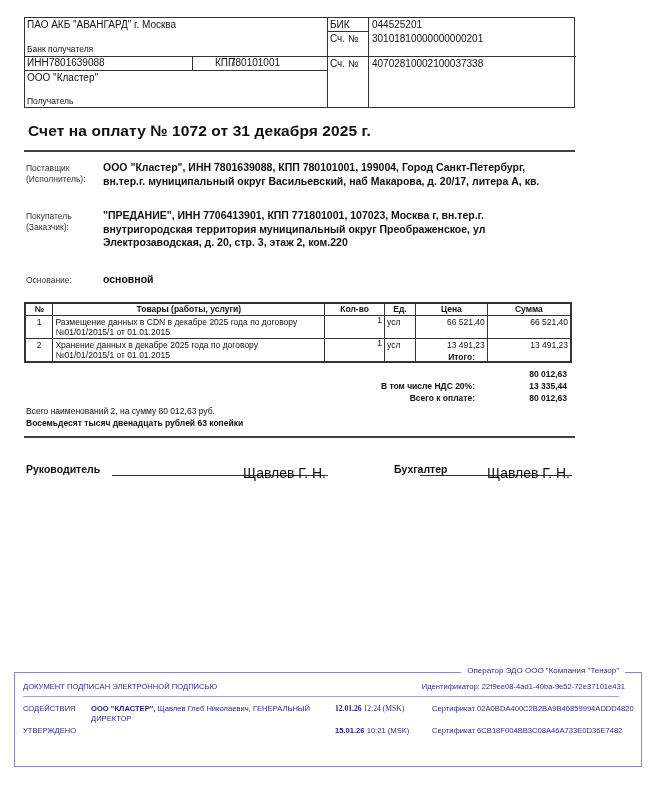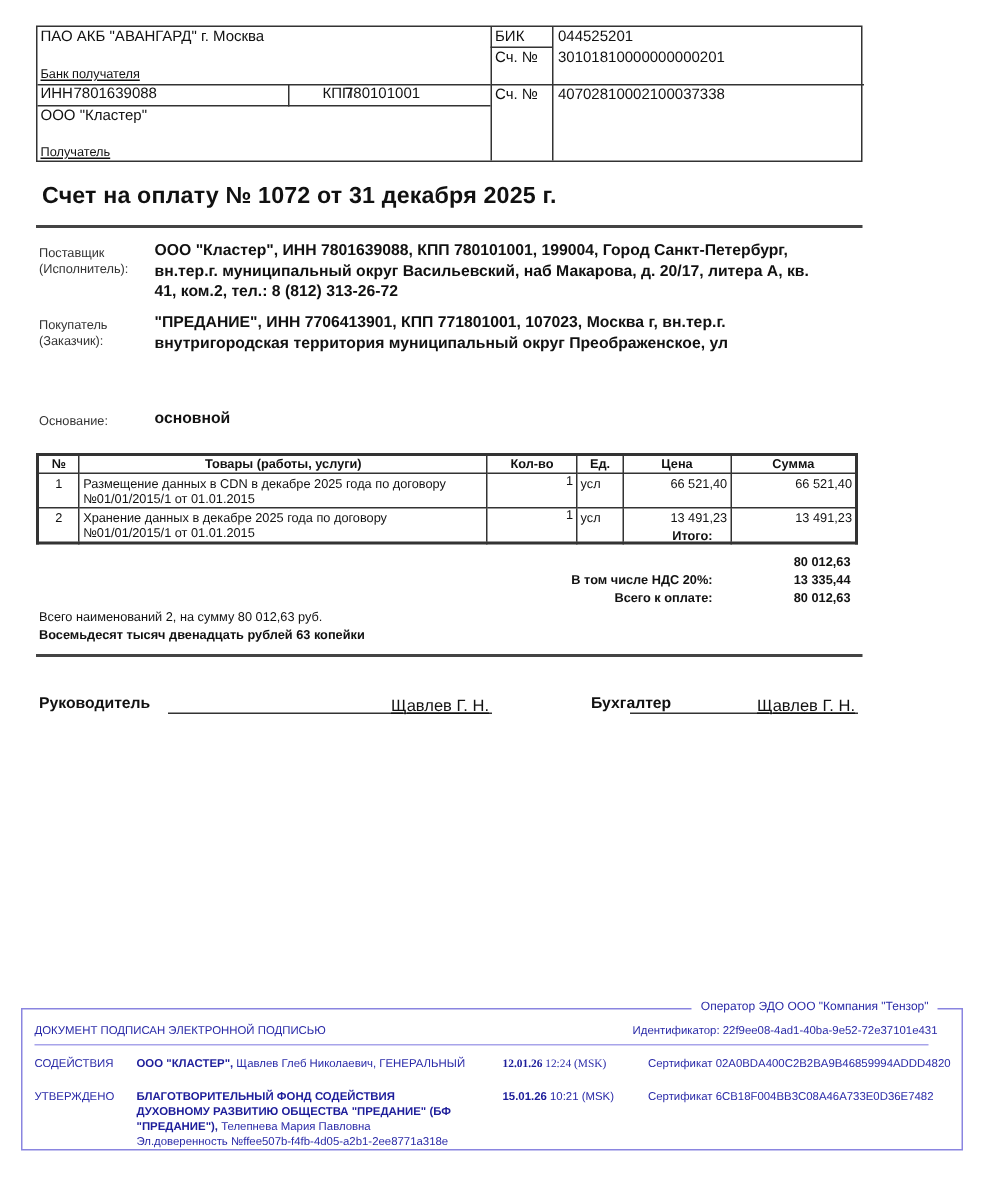--- a/index.html
+++ b/index.html
@@ -5,21 +5,21 @@
   * { box-sizing: border-box; margin: 0; padding: 0; }
   html, body { width: 660px; height: 786px; background: #ffffff; overflow: hidden; }
   body { position: relative; font-family: "Liberation Sans", sans-serif; color: #111; }
 
   
   .bank { position: absolute; left: 24px; top: 17px; width: 551px; height: 91px;
           border: 1px solid #333; }
   .bank .cell { position: absolute; font-size: 10px; line-height: 12px; color: #111; }
   .bank .vline { position: absolute; top: 0; bottom: 0; border-left: 1px solid #333; }
   .bank .hline { position: absolute; border-top: 1px solid #333; }
-  .small { font-size: 8.5px !important; text-decoration: underline; }
+  .small { font-size: 8.5px !important; }
 
   
   .title { position: absolute; left: 28px; top: 122px; font-size: 15.5px; font-weight: bold; color: #111; letter-spacing: 0.1px; }
   .rule-thick { position: absolute; left: 24px; width: 551px; border-top: 2px solid #444; }
 
   
   .party-label { position: absolute; left: 26px; font-size: 8.5px; line-height: 11px; color: #333; }
   .party-value { position: absolute; left: 103px; width: 470px; font-size: 10.5px; line-height: 13.6px; font-weight: bold; color: #111; }
 
   
@@ -34,21 +34,21 @@
 
   
   .tot-label { position: absolute; right: 185px; font-size: 8.5px; font-weight: bold; text-align: right; }
   .tot-value { position: absolute; right: 93px; font-size: 8.5px; font-weight: bold; text-align: right; }
   .summary1 { position: absolute; left: 26px; top: 406px; font-size: 8.5px; }
   .summary2 { position: absolute; left: 26px; top: 418px; font-size: 8.5px; font-weight: bold; }
 
   
   .sig-role { position: absolute; top: 463px; font-size: 10.5px; font-weight: bold; }
   .sig-line { position: absolute; top: 475px; border-top: 1px solid #333; }
-  .sig-name { position: absolute; top: 465px; font-size: 11px; text-align: right; text-decoration: underline; }
+  .sig-name { position: absolute; top: 465px; font-size: 14px; text-align: right; }
 
   
   .esig { position: absolute; left: 14px; top: 672px; width: 628px; height: 95px; border: 1px solid #8a85e0; }
   .esig .op { position: absolute; top: -7px; right: 16px; background: #fff; padding: 0 6px; font-size: 8px; color: #2a2aa8; }
   .esig .txt { position: absolute; font-size: 7.6px; color: #2a2aa8; line-height: 10px; }
   .esig .bold { font-weight: bold; color: #1c1c9a; }
   .esig .sep { position: absolute; left: 8px; right: 22px; top: 23px; border-top: 1px solid #a8a4ea; }
 </style>
 </head>
 <body>
@@ -84,30 +84,30 @@
 <div class="title">Счет на оплату № 1072 от 31 декабря 2025 г.</div>
 <div class="rule-thick" style="top:150px;"></div>
 
 <div class="party-label" style="top:163px;">
   <div>Поставщик</div>
   <div>(Исполнитель):</div>
 </div>
 <div class="party-value" style="top:161px;">
   <div>ООО "Кластер", ИНН 7801639088, КПП 780101001, 199004, Город Санкт-Петербург,</div>
   <div>вн.тер.г. муниципальный округ Васильевский, наб Макарова, д. 20/17, литера А, кв.</div>
-  <div>41, ком.2, тел.: 8 (812) 313-26-72</div>
 </div>
 
 <div class="party-label" style="top:211px;">
   <div>Покупатель</div>
   <div>(Заказчик):</div>
 </div>
 <div class="party-value" style="top:209px;">
   <div>"ПРЕДАНИЕ", ИНН 7706413901, КПП 771801001, 107023, Москва г, вн.тер.г.</div>
   <div>внутригородская территория муниципальный округ Преображенское, ул</div>
+  <div>Электрозаводская, д. 20, стр. 3, этаж 2, ком.220</div>
 </div>
 
 <div class="party-label" style="top:275px;">Основание:</div>
 <div class="party-value" style="top:273px;">основной</div>
 
 <table class="items">
   <colgroup>
     <col style="width:28px">
       <col style="width:273px">
       <col style="width:60px">
@@ -172,26 +172,21 @@
 
 <div class="esig">
   <div class="op">Оператор ЭДО ООО "Компания "Тензор"</div>
   <div class="txt" style="left:8px; top:9px;">ДОКУМЕНТ ПОДПИСАН ЭЛЕКТРОННОЙ ПОДПИСЬЮ</div>
   <div class="txt" style="right:16px; top:9px;">Идентификатор: 22f9ee08-4ad1-40ba-9e52-72e37101e431</div>
   <div class="sep"></div>
 
   <div class="txt" style="left:8px; top:31px;">СОДЕЙСТВИЯ</div>
   <div class="txt" style="left:76px; top:31px; width:245px;">
     <div><span class="bold">ООО "КЛАСТЕР",</span><span> Щавлев Глеб Николаевич, ГЕНЕРАЛЬНЫЙ</span></div>
+    <div>ДИРЕКТОР</div>
   </div>
   <div class="txt" style="left:320px; top:31px;font-family:Liberation Serif, serif;"><span class="bold">12.01.26</span><span> 12:24 (MSK)</span></div>
   <div class="txt" style="left:417px; top:31px;">Сертификат 02A0BDA400C2B2BA9B46859994ADDD4820</div>
 
   <div class="txt" style="left:8px; top:53px;">УТВЕРЖДЕНО</div>
-  <div class="txt" style="left:76px; top:53px; width:245px;">
-    <div class="bold">БЛАГОТВОРИТЕЛЬНЫЙ ФОНД СОДЕЙСТВИЯ</div>
-    <div class="bold">ДУХОВНОМУ РАЗВИТИЮ ОБЩЕСТВА "ПРЕДАНИЕ" (БФ</div>
-    <div><span class="bold">"ПРЕДАНИЕ"),</span><span> Телепнева Мария Павловна</span></div>
-    <div>Эл.доверенность №ffee507b-f4fb-4d05-a2b1-2ee8771a318e</div>
-  </div>
   <div class="txt" style="left:320px; top:53px;"><span class="bold">15.01.26</span><span> 10:21 (MSK)</span></div>
   <div class="txt" style="left:417px; top:53px;">Сертификат 6CB18F004BB3C08A46A733E0D36E7482</div>
 </div>
 
 </body></html>

